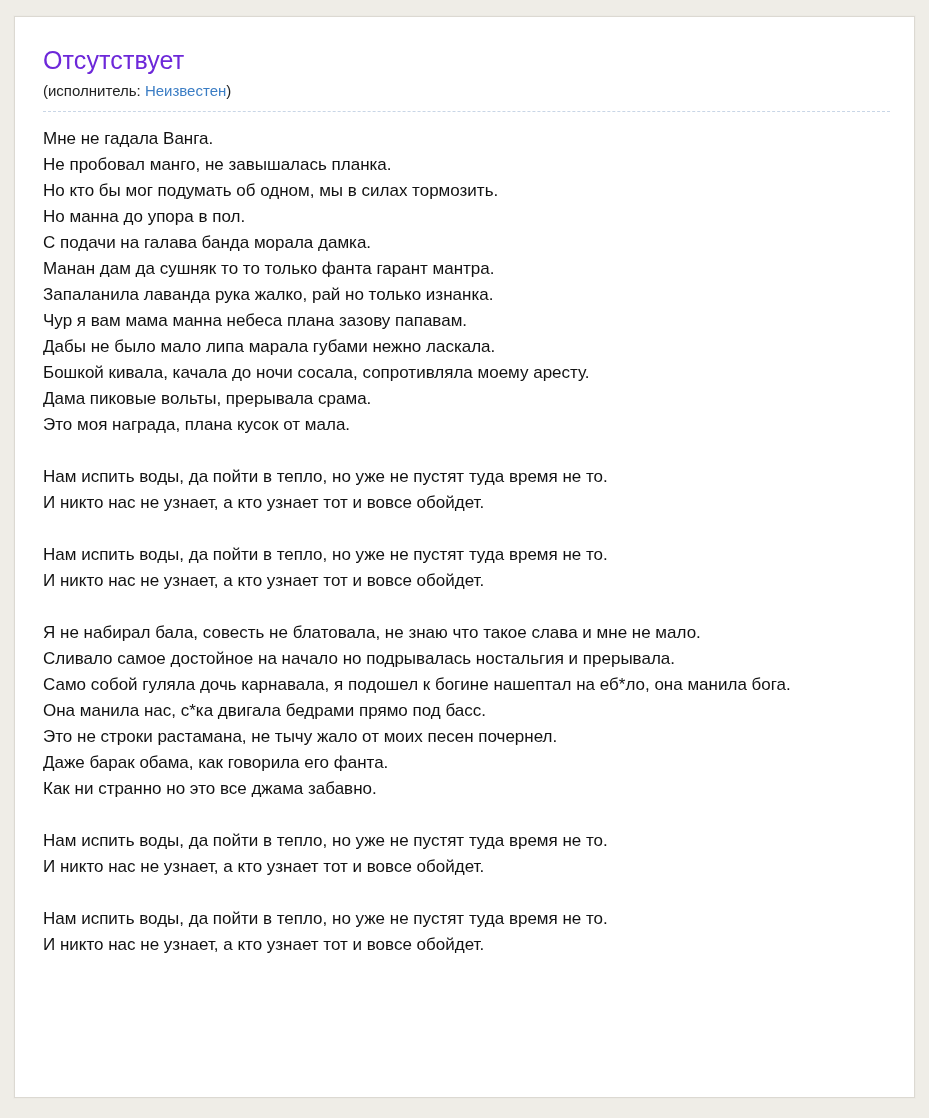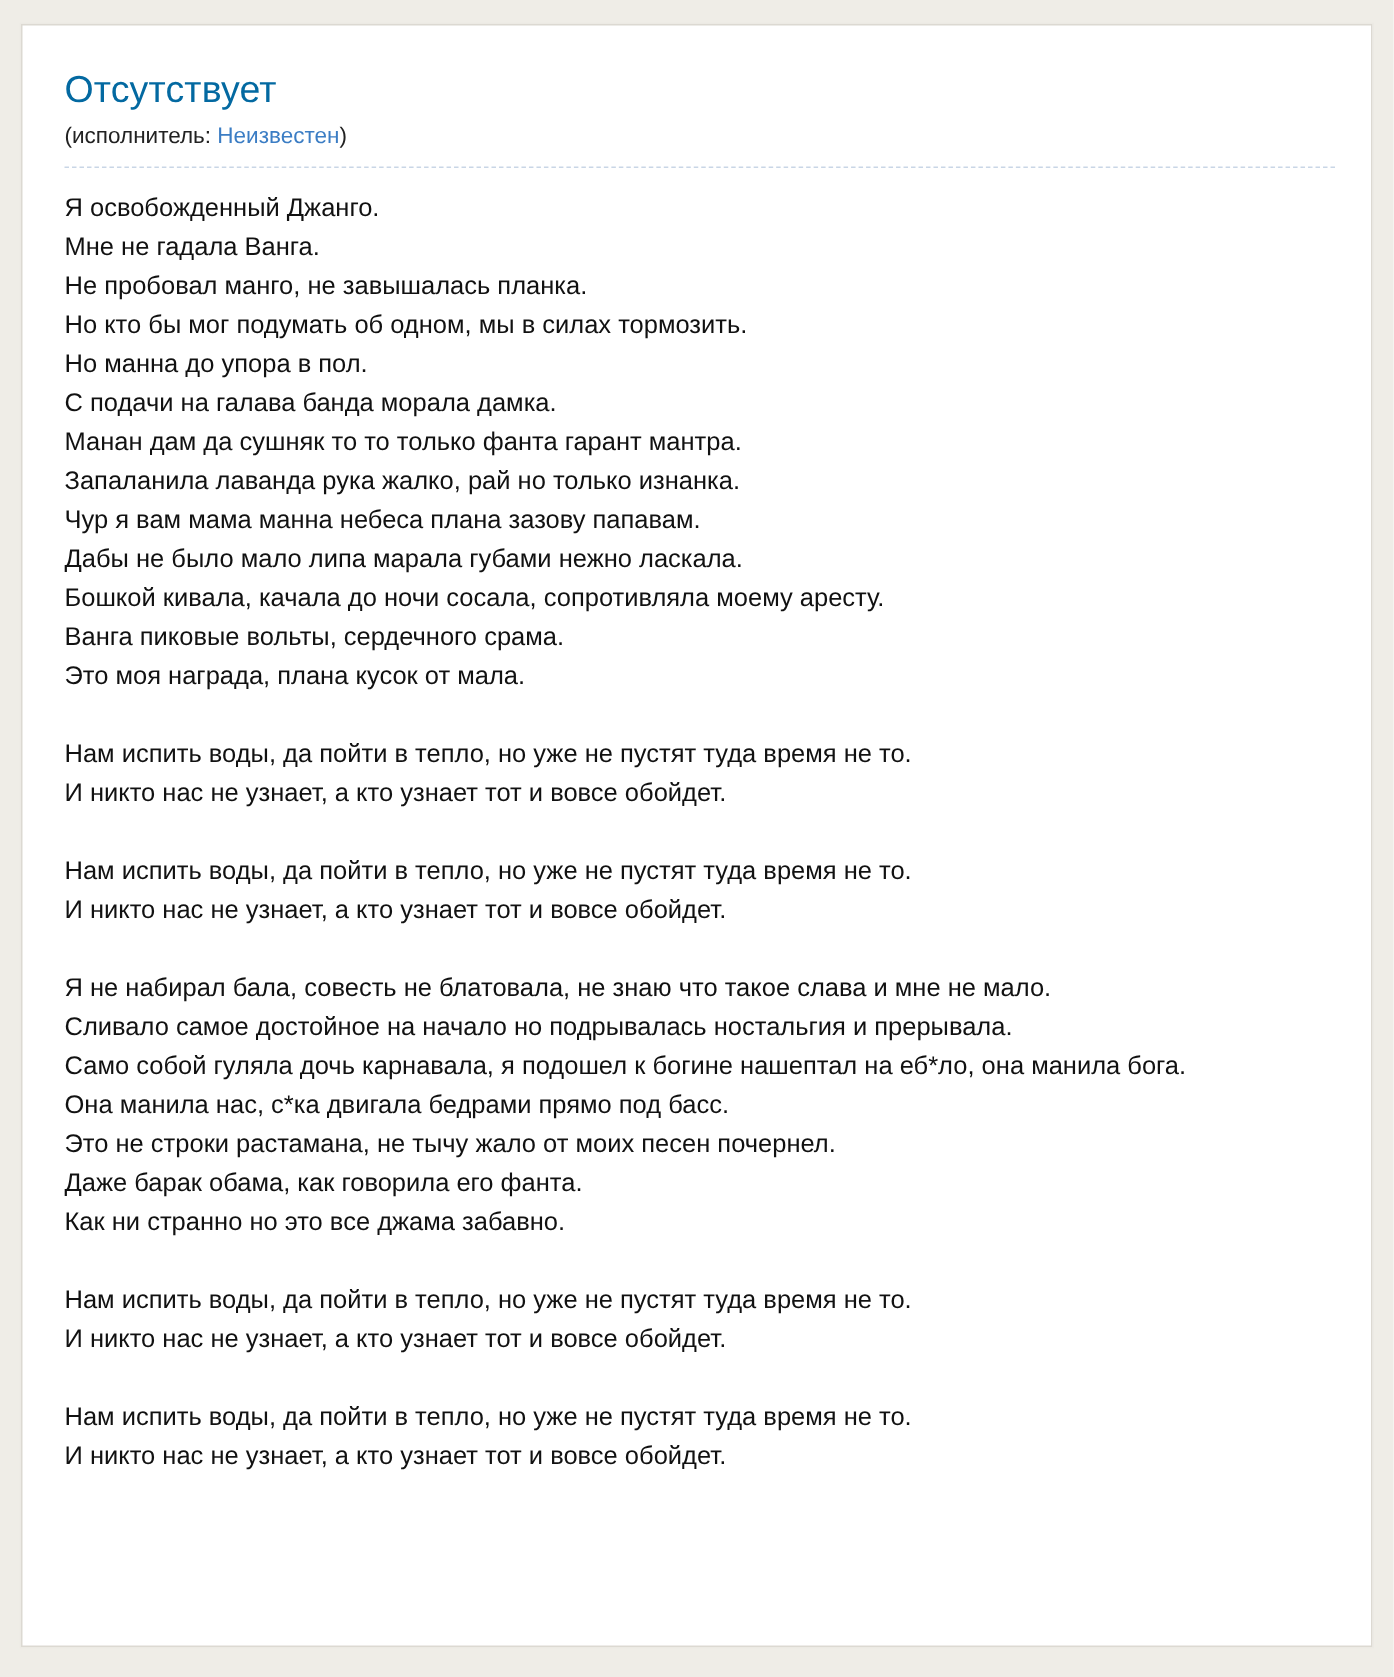--- a/index.html
+++ b/index.html
@@ -25,21 +25,21 @@
     background: #ffffff;
     border: 1px solid #dcd9d2;
     min-height: 1082px;
     padding: 28px 24px 24px 28px;
     box-shadow: 0 0 0 1px rgba(0,0,0,0.01);
   }
   .song-title {
     font-size: 25px;
     line-height: 30px;
     font-weight: normal;
-    color: #0369a1;
+    color: #6d28d9;
     margin: 0 0 6px 0;
     letter-spacing: 0.1px;
   }
   .artist-line {
     font-size: 15px;
     line-height: 20px;
     color: #222222;
     padding-bottom: 10px;
     border-bottom: 1px dashed #c9d6e6;
     margin-bottom: 14px;
@@ -74,32 +74,31 @@
 
     <h1 class="song-title">Отсутствует</h1>
 
     <div class="artist-line">
       <span>(исполнитель:</span>
       <a class="artist-link" href="#">Неизвестен</a><span>)</span>
     </div>
 
     <div class="lyrics" id="lyrics-body">
         <p class="verse">
-          <span class="line">Я освобожденный Джанго.</span>
           <span class="line">Мне не гадала Ванга.</span>
           <span class="line">Не пробовал манго, не завышалась планка.</span>
           <span class="line">Но кто бы мог подумать об одном, мы в силах тормозить.</span>
           <span class="line">Но манна до упора в пол.</span>
           <span class="line">С подачи на галава банда морала дамка.</span>
           <span class="line">Манан дам да сушняк то то только фанта гарант мантра.</span>
           <span class="line">Запаланила лаванда рука жалко, рай но только изнанка.</span>
           <span class="line">Чур я вам мама манна небеса плана зазову папавам.</span>
           <span class="line">Дабы не было мало липа марала губами нежно ласкала.</span>
           <span class="line">Бошкой кивала, качала до ночи сосала, сопротивляла моему аресту.</span>
-          <span class="line">Ванга пиковые вольты, сердечного срама.</span>
+          <span class="line">Дама пиковые вольты, прерывала срама.</span>
           <span class="line">Это моя награда, плана кусок от мала.</span>
         </p>
         <p class="verse">
           <span class="line">Нам испить воды, да пойти в тепло, но уже не пустят туда время не то.</span>
           <span class="line">И никто нас не узнает, а кто узнает тот и вовсе обойдет.</span>
         </p>
         <p class="verse">
           <span class="line">Нам испить воды, да пойти в тепло, но уже не пустят туда время не то.</span>
           <span class="line">И никто нас не узнает, а кто узнает тот и вовсе обойдет.</span>
         </p>

